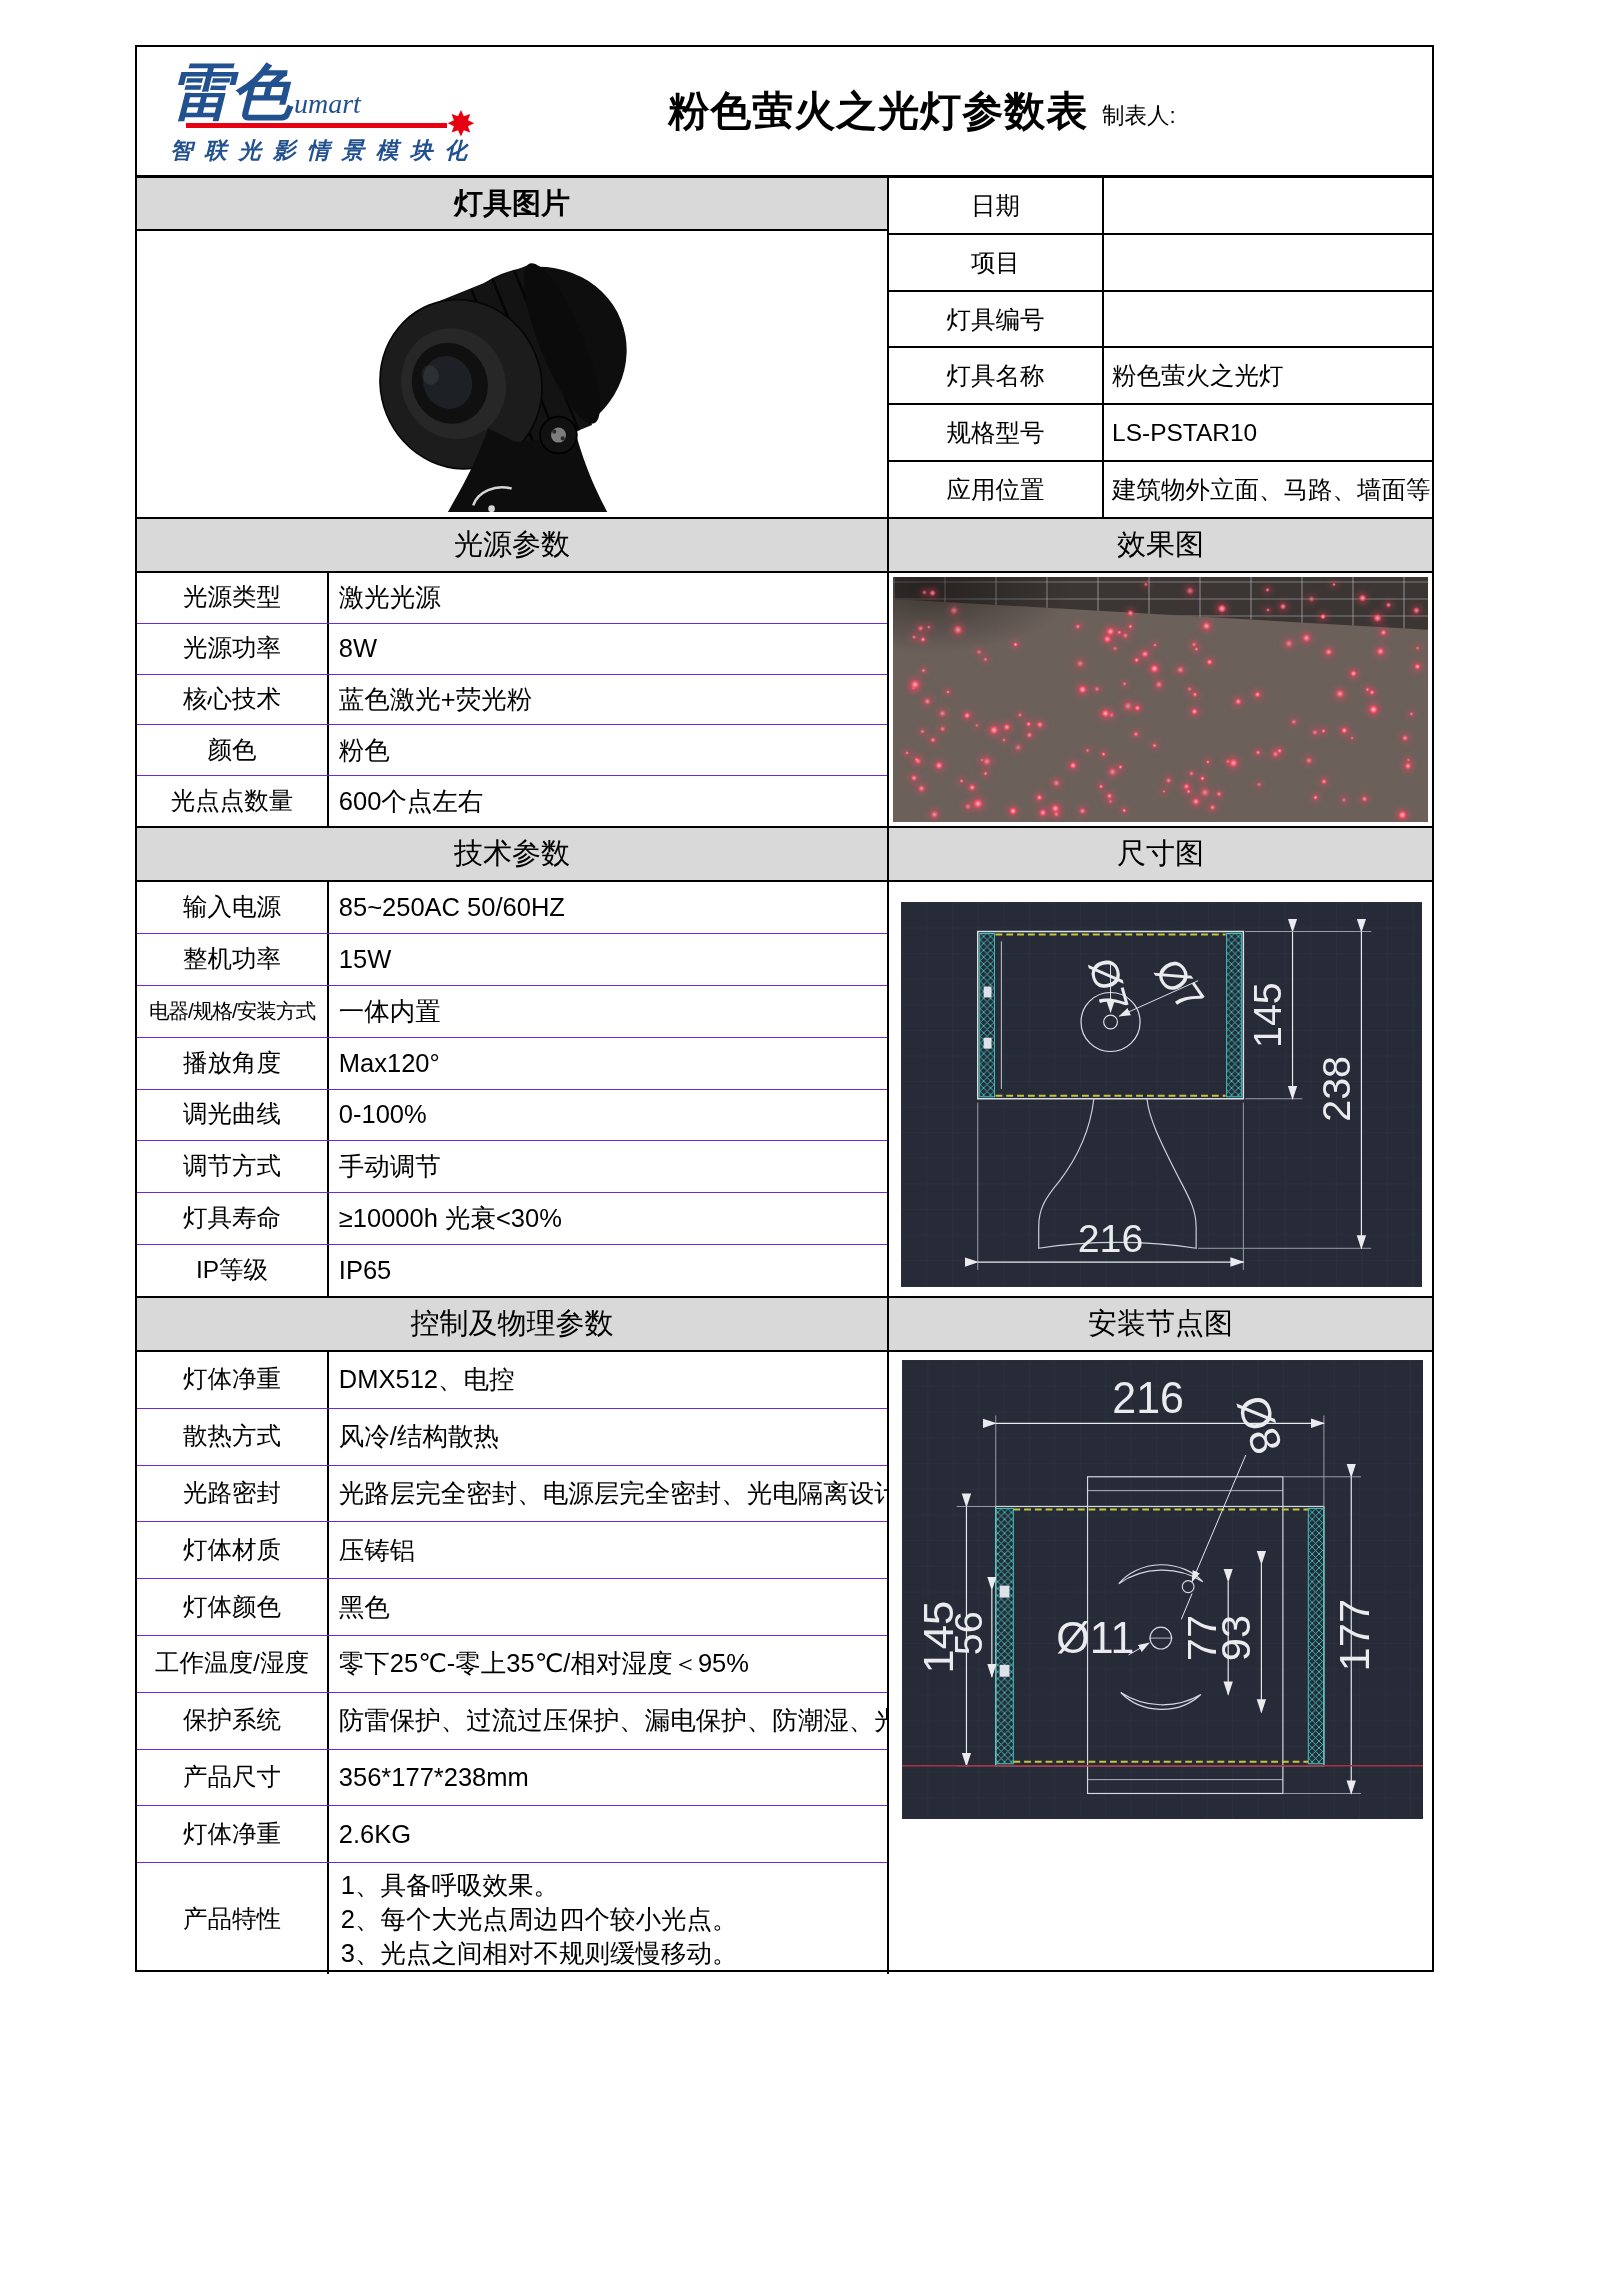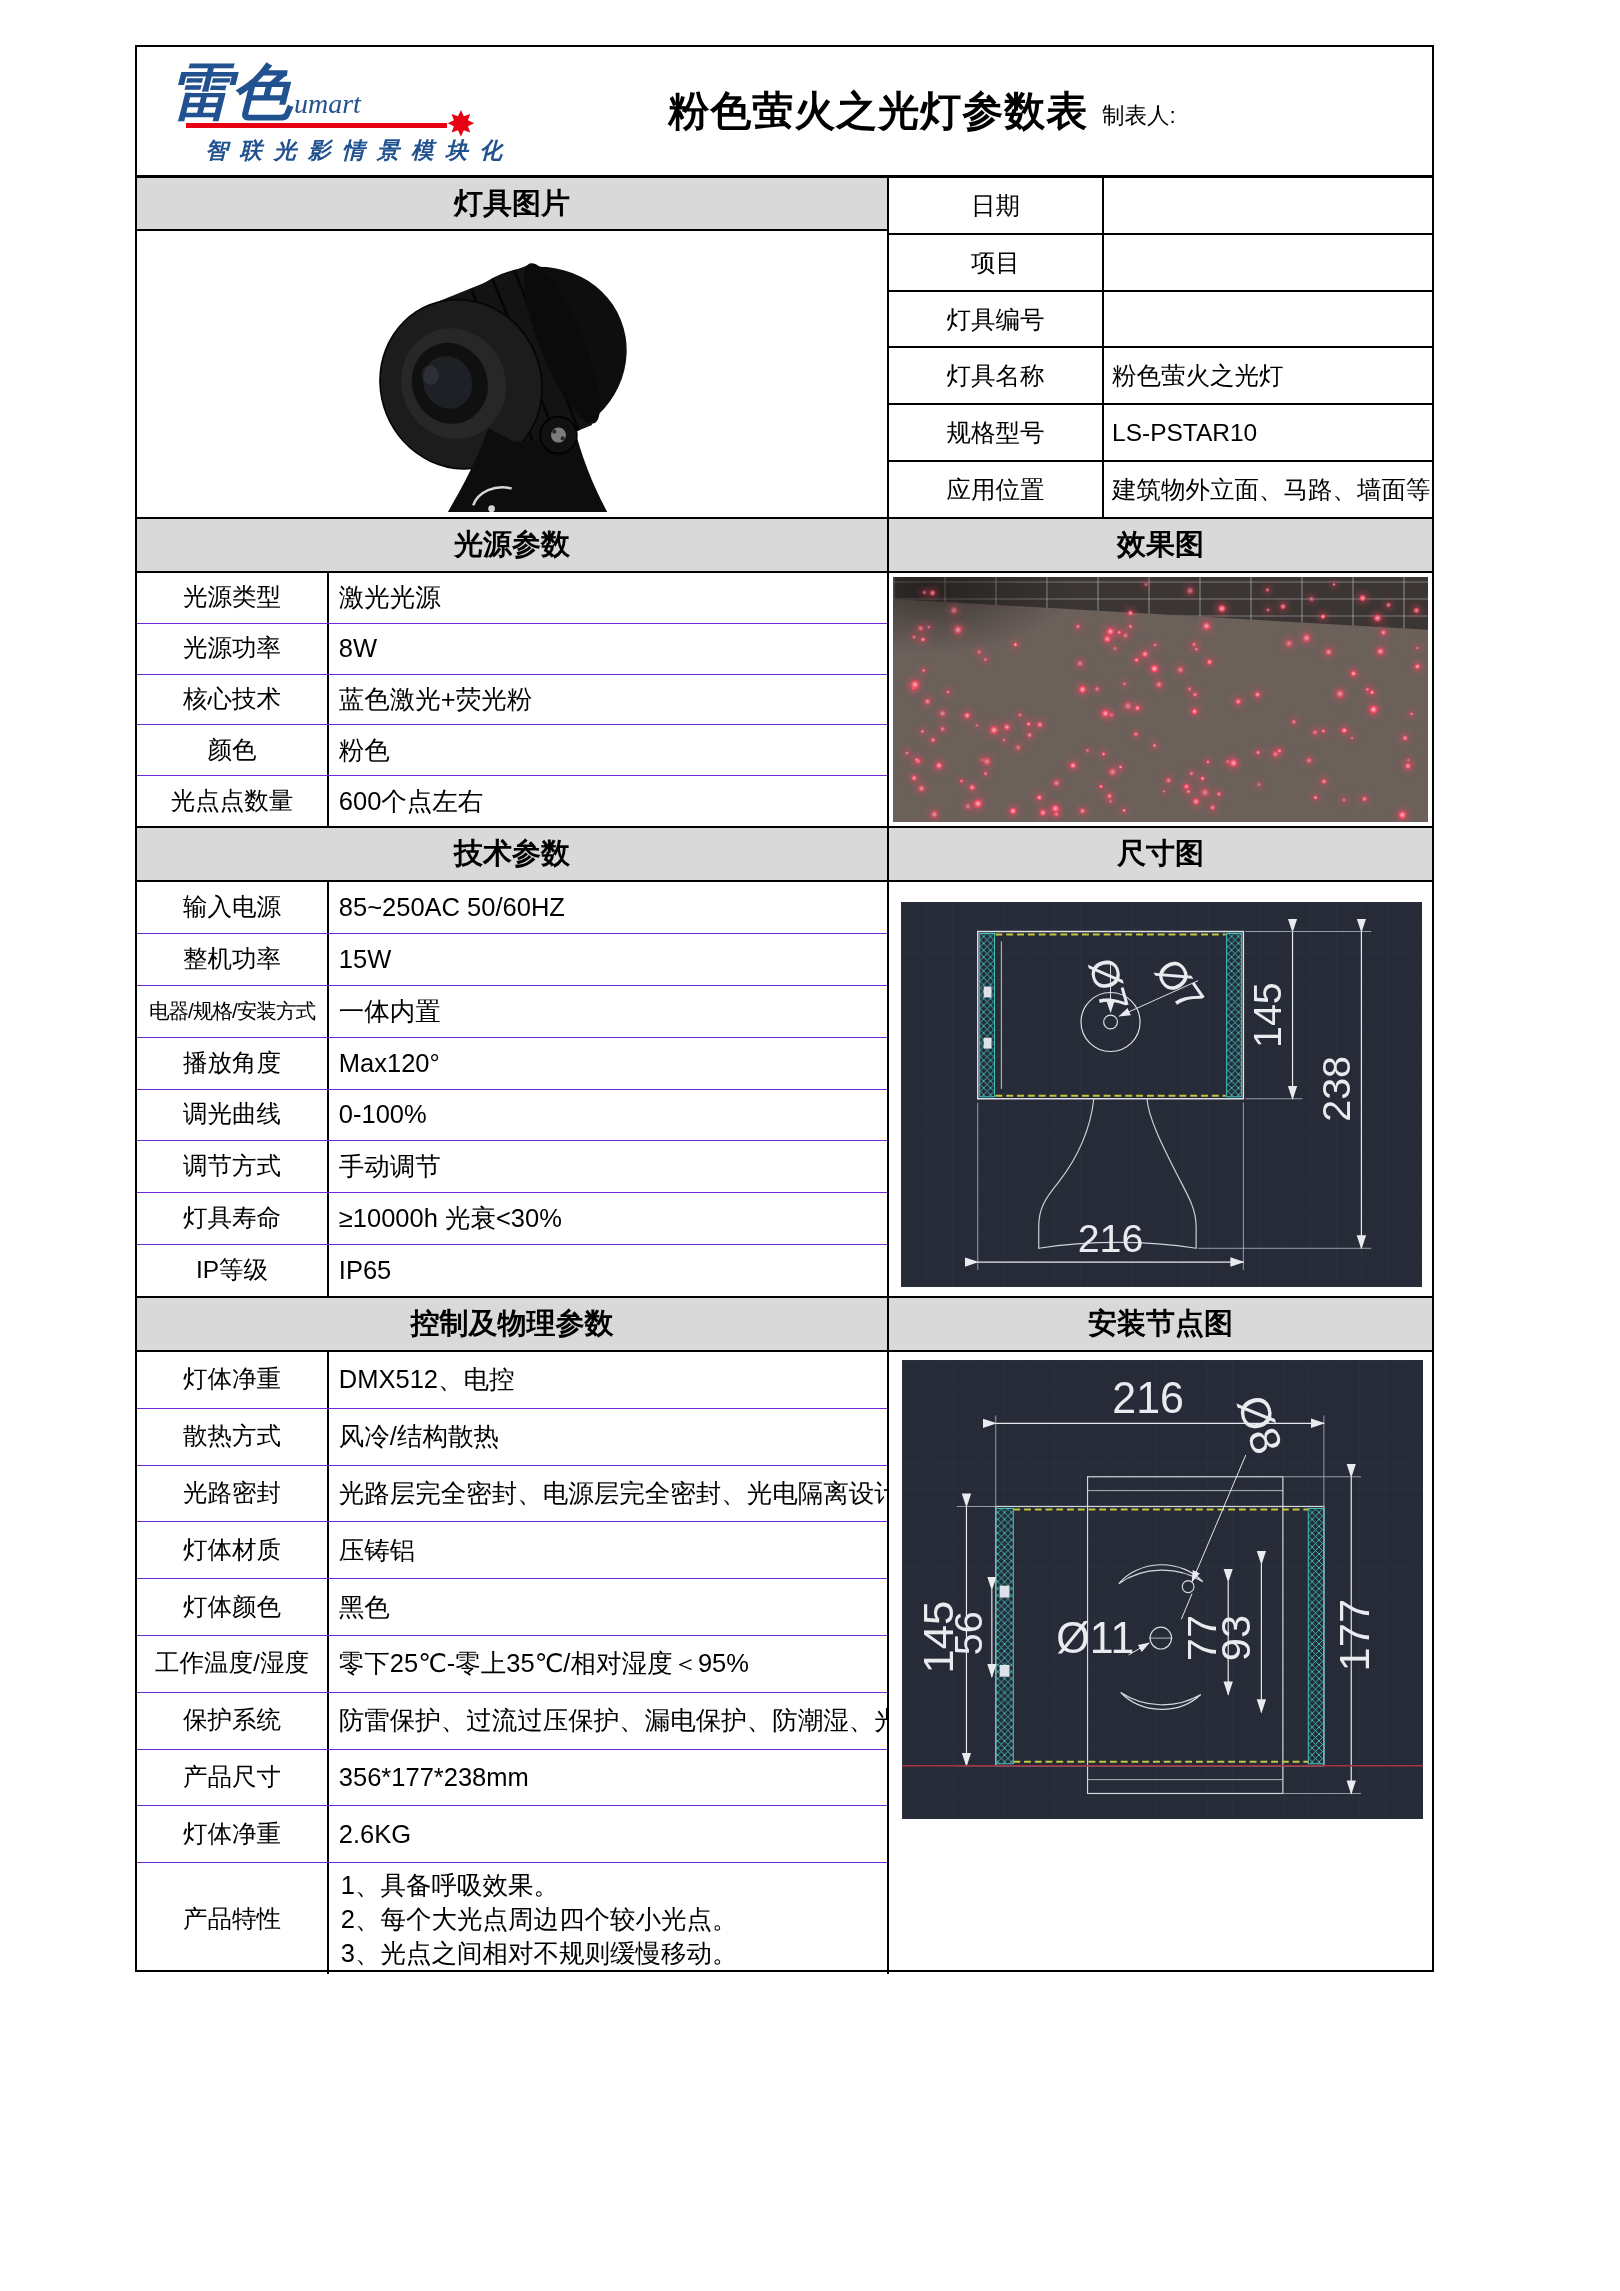--- a/index.html
+++ b/index.html
@@ -13,37 +13,37 @@
   .r-logo{flex:0 0 131px;border-bottom:3.9px solid #000;display:flex;align-items:center;}
   .logo{width:412px;padding:5.9px 0 0 33px;}
   .logo-line1{line-height:1;white-space:nowrap;}
   .logo-cn{font-family:"Liberation Serif","DejaVu Serif",serif;font-style:italic;font-weight:bold;
            font-size:61px;color:var(--logo-blue);}
   .logo-en{font-family:"Liberation Serif","DejaVu Serif",serif;font-style:italic;font-size:28px;
            color:var(--logo-blue);margin-left:2px;}
   .logo-underline{height:4.9px;background:var(--brand-red);width:261px;margin:0 0 6.9px 15.7px;position:relative;}
   .logo-star{position:absolute;right:-29px;top:-16.7px;color:var(--brand-red);font-size:35px;line-height:1;}
   .logo-tagline{font-family:"Liberation Serif","DejaVu Serif",serif;font-style:italic;font-weight:bold;
-                font-size:22.5px;letter-spacing:11.8px;color:var(--logo-blue);white-space:nowrap;text-align:center;}
+                font-size:22.5px;letter-spacing:11.8px;color:var(--logo-blue);white-space:nowrap;}
   .titlewrap{flex:1;display:flex;align-items:center;justify-content:center;padding-right:137px;gap:13.7px;}
   .title{font-size:41px;font-weight:bold;letter-spacing:1px;}
   .maker{font-size:22.5px;margin-top:9.8px;}
 
   
   .band{display:flex;}
   .band1{flex:0 0 339px;}
   .band2{flex:0 0 253px;}
   .band3{flex:0 0 408px;}
   .band4{flex:0 0 622px;}
   .lhalf{width:752px;border-right:2.9px solid #000;display:flex;flex-direction:column;}
   .rhalf{flex:1;display:flex;flex-direction:column;min-width:0;}
 
   .sec{flex:0 0 56px;display:flex;border-top:2.9px solid #000;border-bottom:2px solid #000;}
   .sech{background:var(--section-gray);display:flex;align-items:center;justify-content:center;
-        font-weight:bold;font-size:29px;}
+        font-weight:normal;font-size:29px;}
   .sech.l{width:752px;border-right:2.9px solid #000;}
   .sech.r{flex:1;}
 
   .photo-head{flex:0 0 53px;background:var(--section-gray);border-bottom:2.9px solid #000;
               display:flex;align-items:center;justify-content:center;font-weight:bold;font-size:29px;}
   .photo-cell{flex:1;position:relative;display:flex;align-items:center;justify-content:center;overflow:hidden;}
 
   .irow{flex:1;display:flex;border-bottom:2px solid #000;min-height:0;}
   .irow:last-child{border-bottom:none;}
   .ilabel{width:215px;border-right:2px solid #000;display:flex;align-items:center;justify-content:center;

